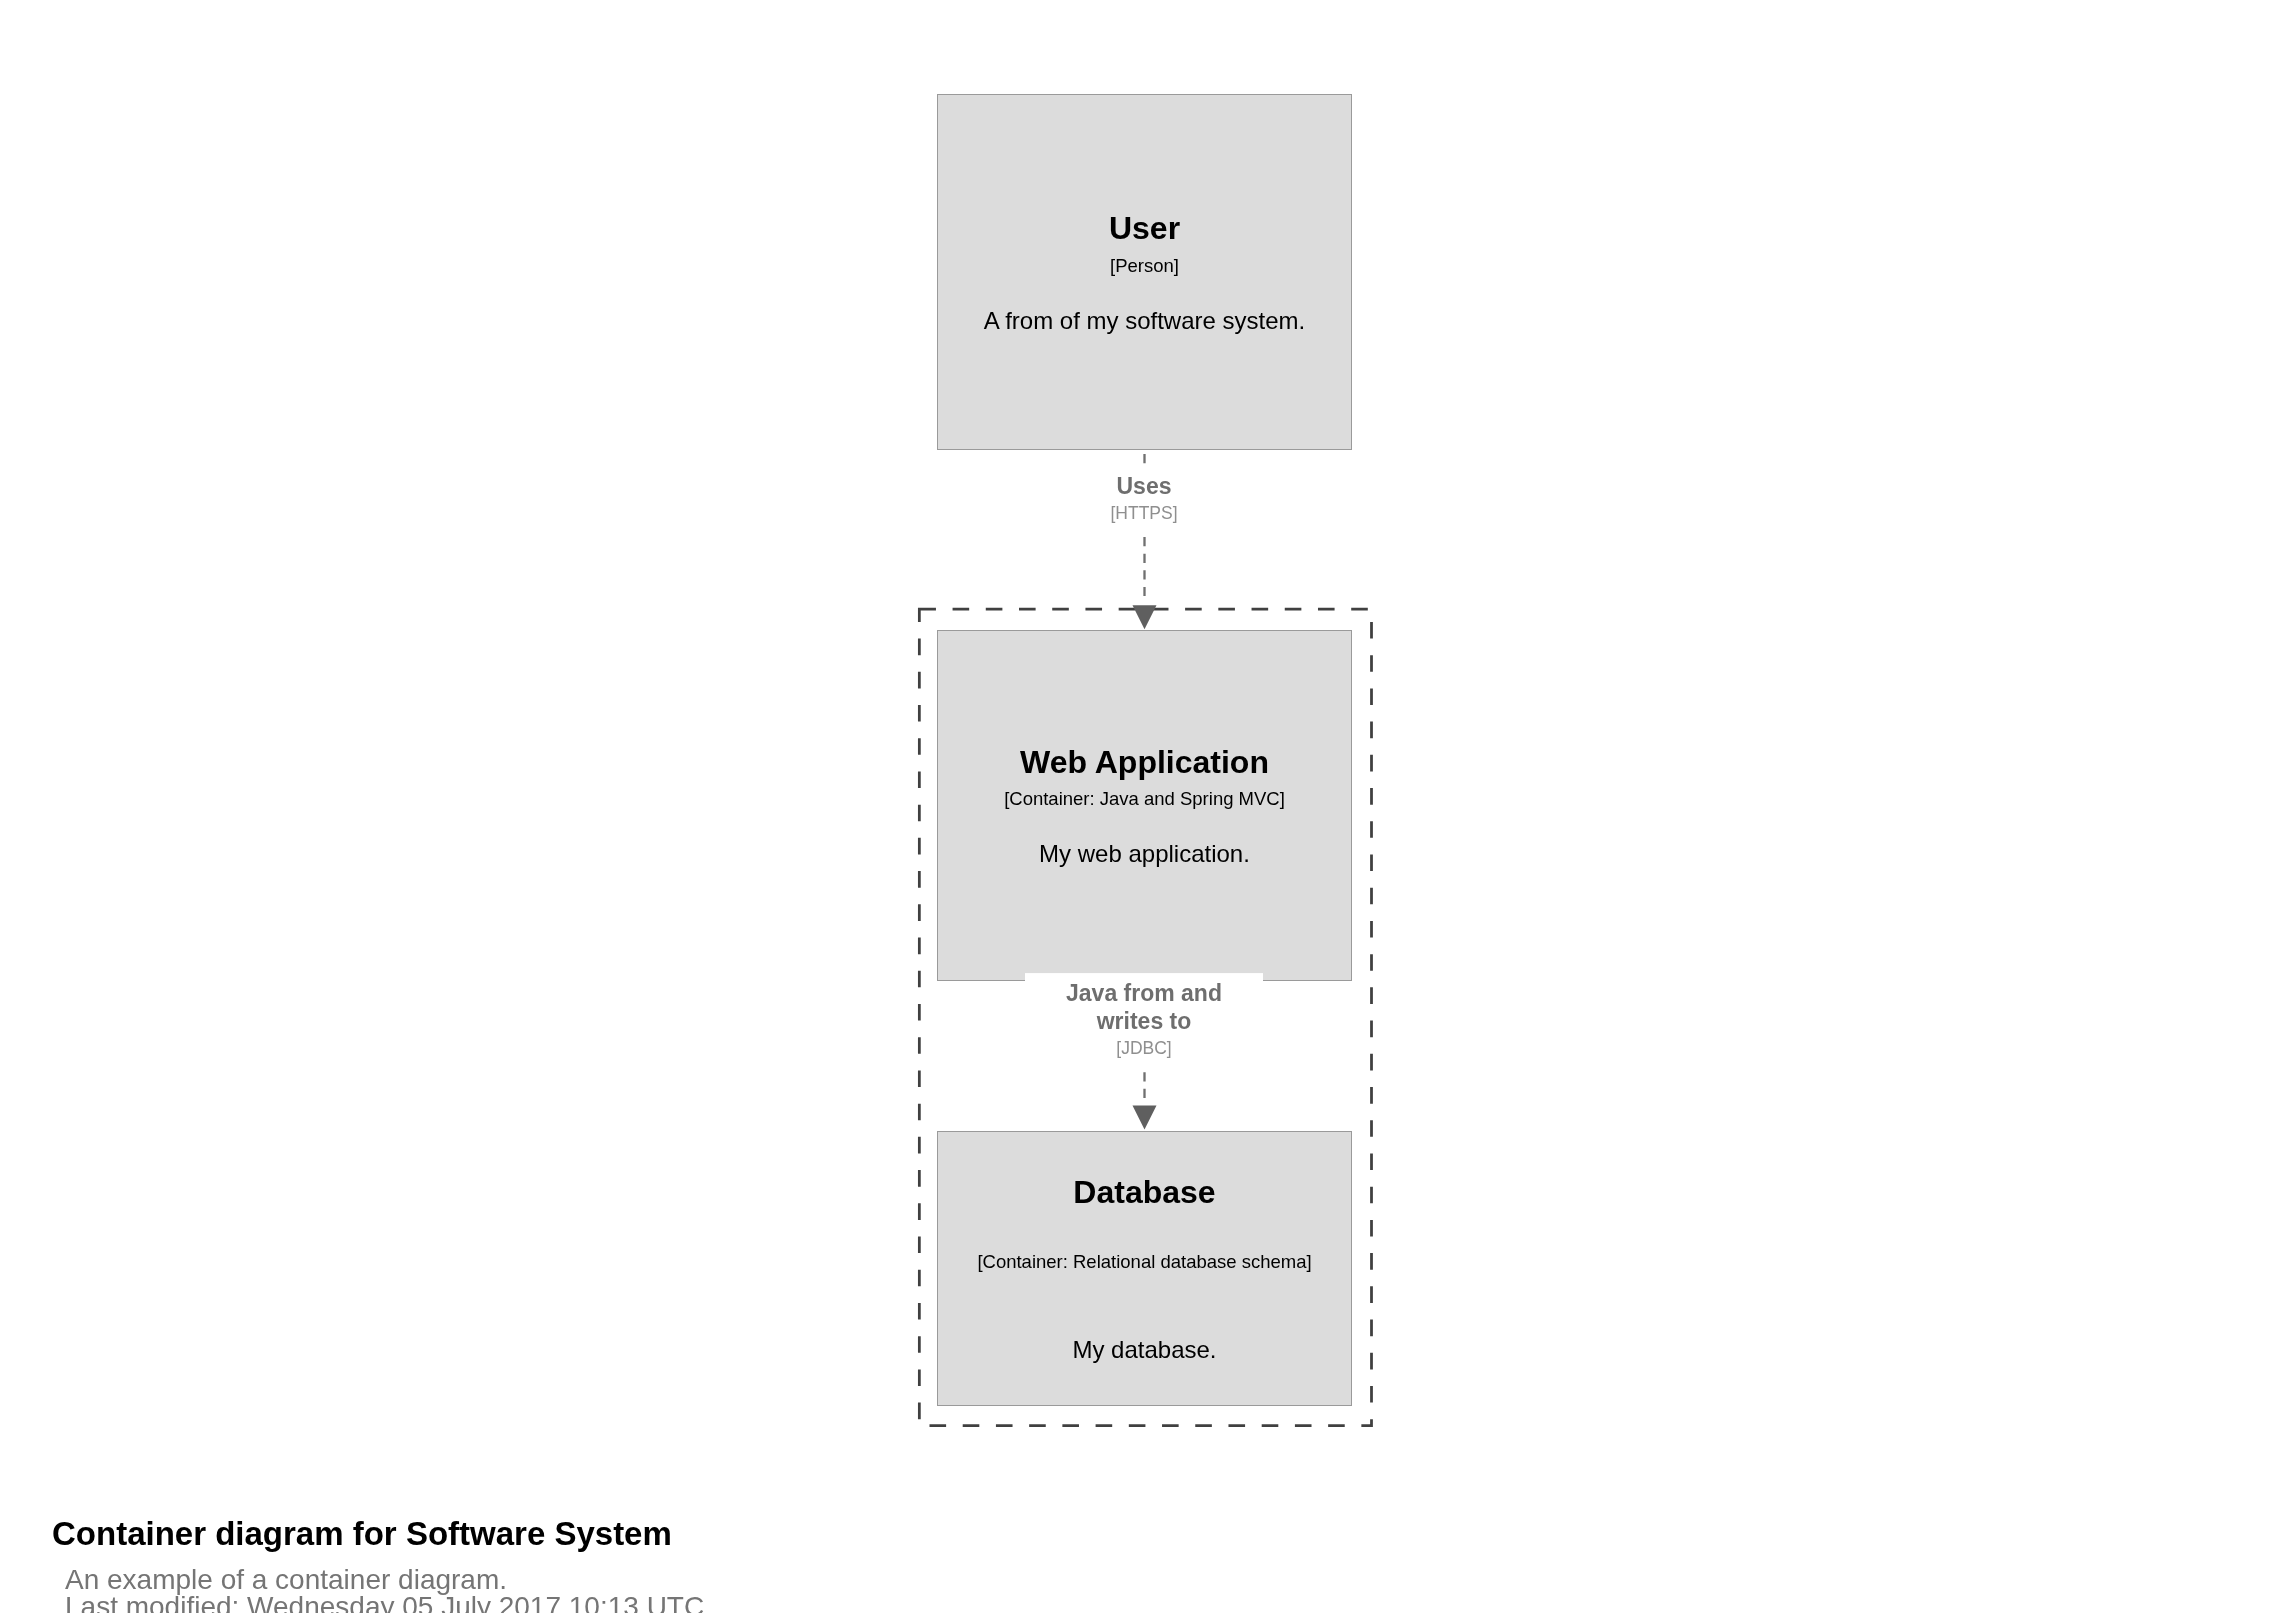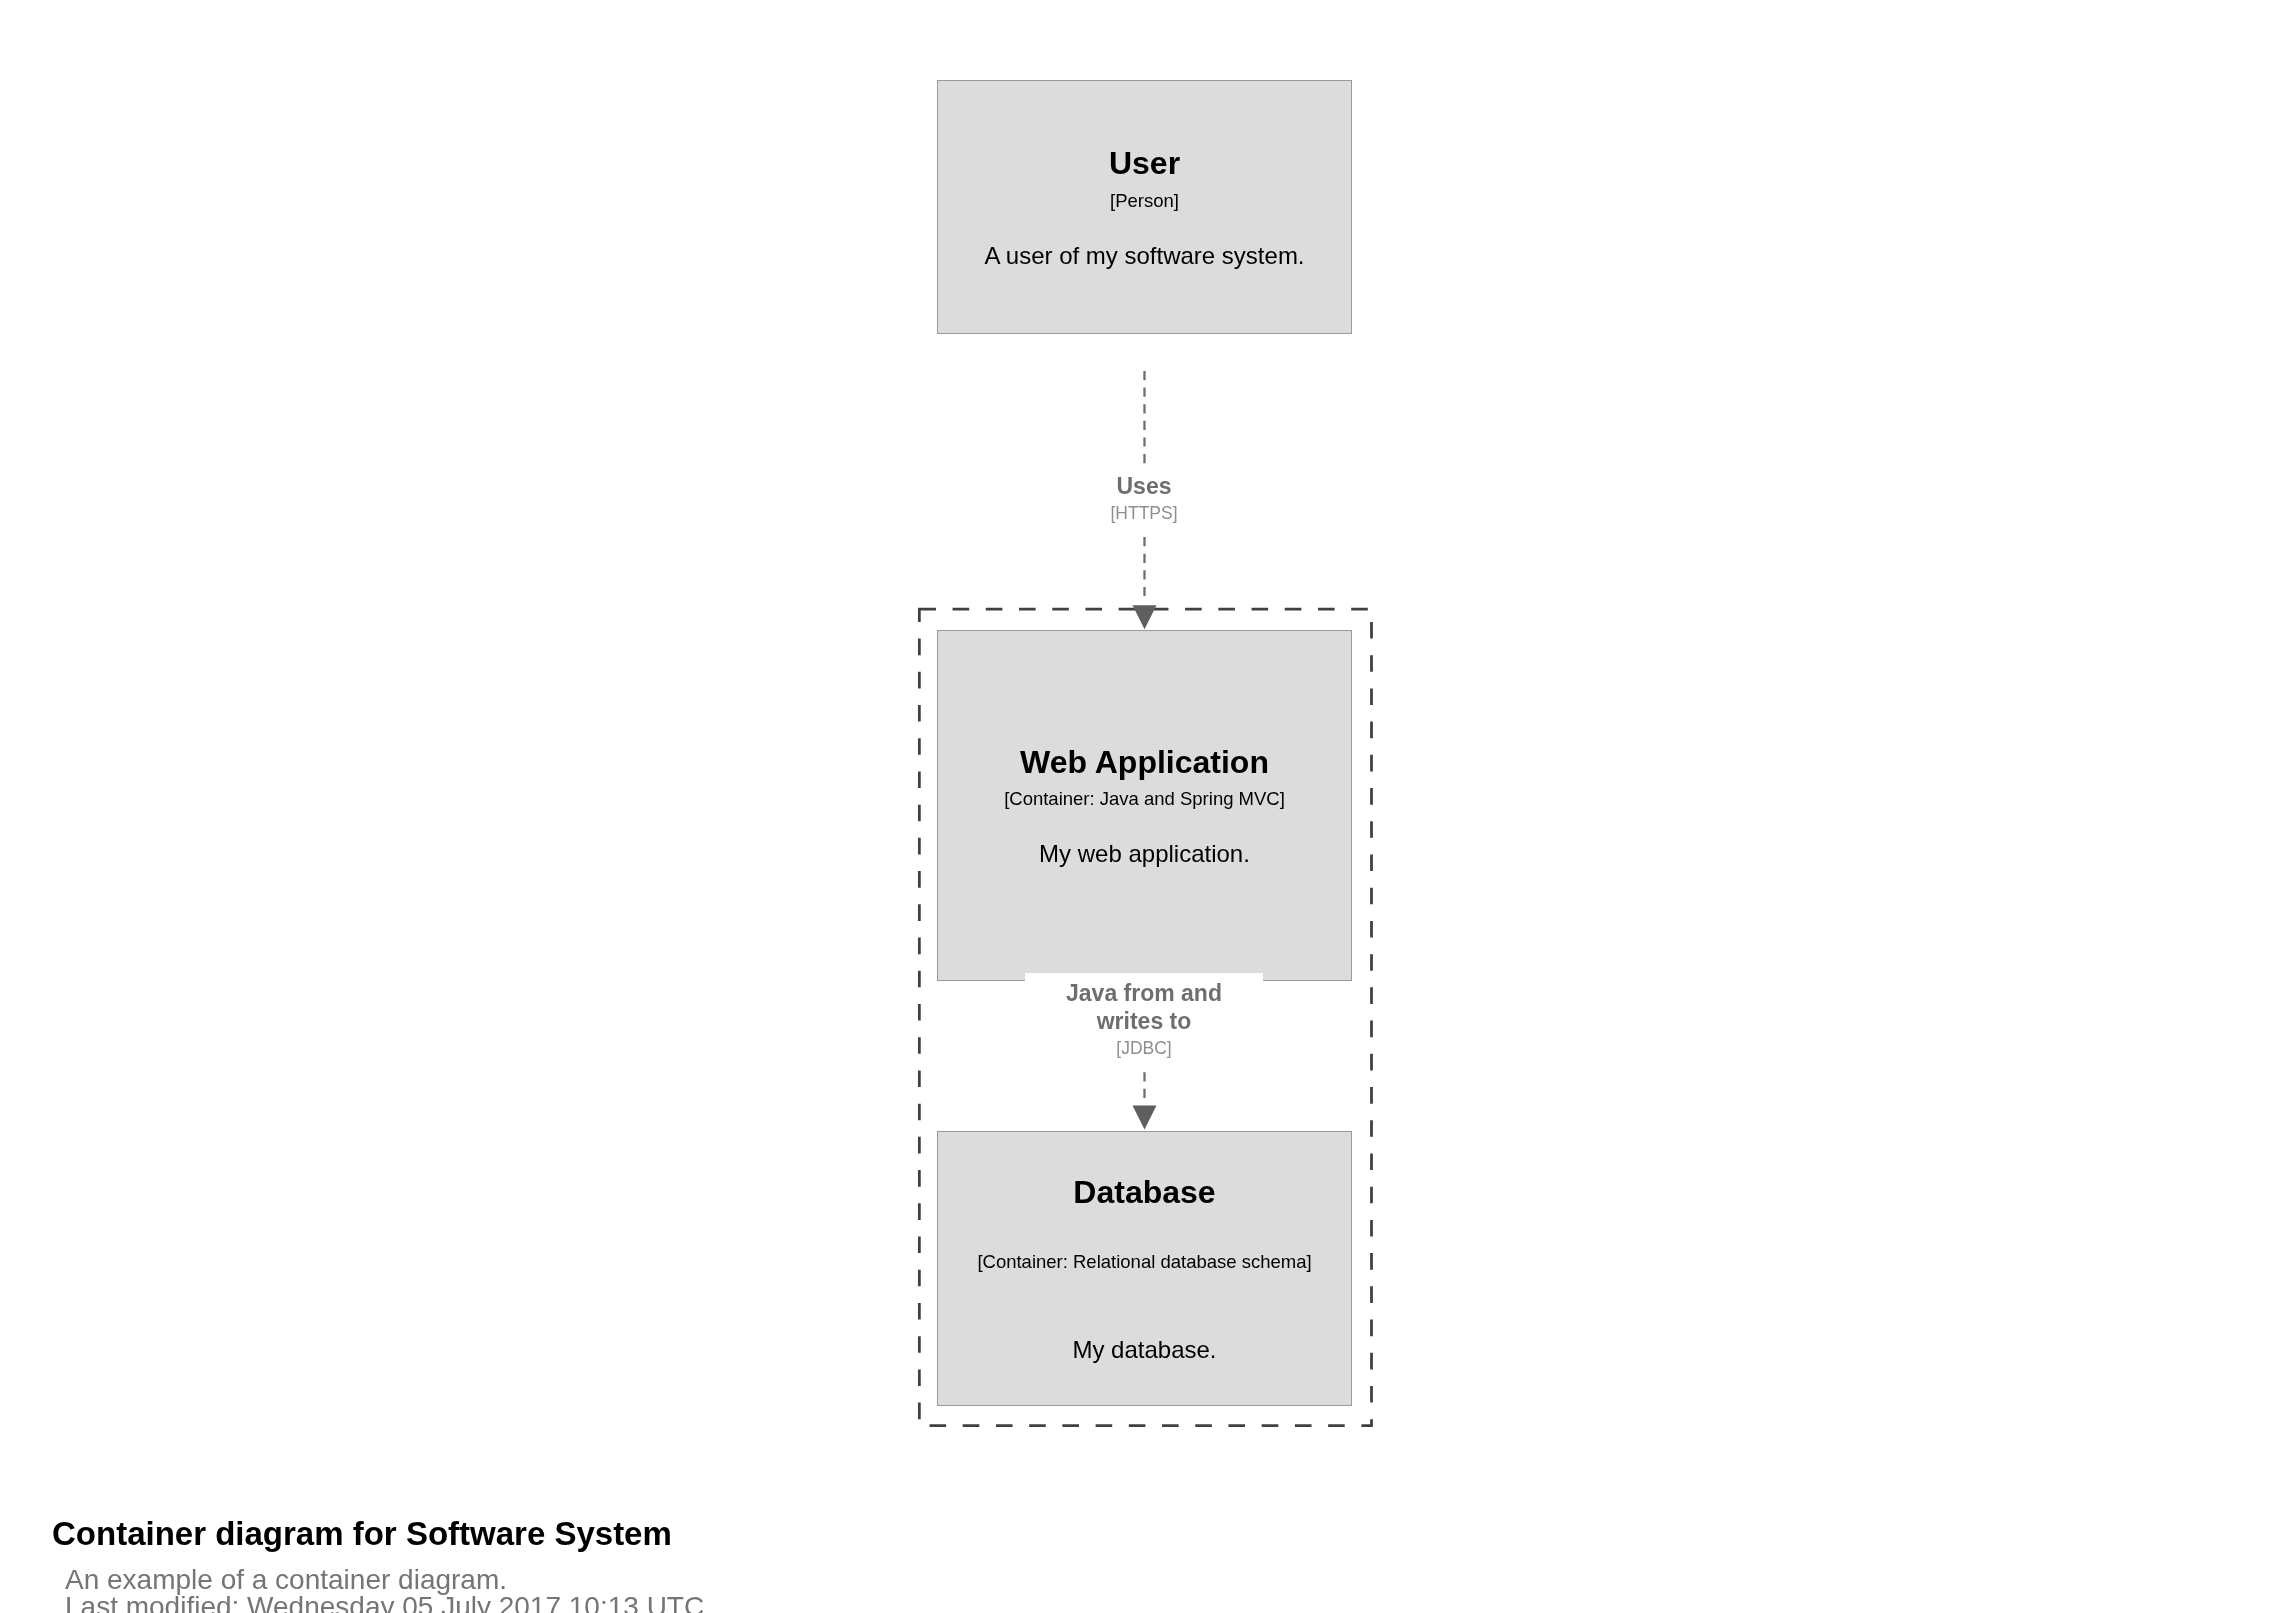--- a/index.html
+++ b/index.html
@@ -26,21 +26,21 @@
     background: #dcdcdc;
     border: 1.8px solid #9a9a9a;
     box-sizing: border-box;
     display: flex;
     flex-direction: column;
     align-items: center;
     justify-content: center;
     text-align: center;
     color: #000000;
   }
-  .node-user    { left: 937px; top: 80px;  height: 254px; }
+  .node-user    { left: 937px; top: 94px;  height: 356px; }
   .node-webapp  { left: 937px; top: 630px;  height: 351px; }
   .node-db      { left: 937px; top: 1131px; height: 275px; gap: 33px; }
   .el-name {
     font-size: 32px;
     font-weight: bold;
     line-height: 39px;
   }
   .el-meta {
     font-size: 18.5px;
     line-height: 24px;
@@ -106,21 +106,21 @@
     <line x1="1240" y1="402" x2="1240" y2="654" stroke="#707070" stroke-width="2.5" stroke-dasharray="10 8"></line>
     <polygon points="1227,656 1253,656 1240,682" fill="#5f5f5f"></polygon>
 
     <line x1="1240" y1="982" x2="1240" y2="1196" stroke="#707070" stroke-width="2.5" stroke-dasharray="10 8"></line>
     <polygon points="1227,1198 1253,1198 1240,1224" fill="#5f5f5f"></polygon>
   </svg>
 
   <div class="node node-user">
     <div class="el-name">User</div>
     <div class="el-meta">[Person]</div>
-    <div class="el-desc">A user of my software system.</div>
+    <div class="el-desc">A from of my software system.</div>
   </div>
 
   <div class="node node-webapp">
     <div class="el-name">Web Application</div>
     <div class="el-meta">[Container: Java and Spring MVC]</div>
     <div class="el-desc">My web application.</div>
   </div>
 
   <div class="node node-db">
     <div class="el-name">Database</div>

